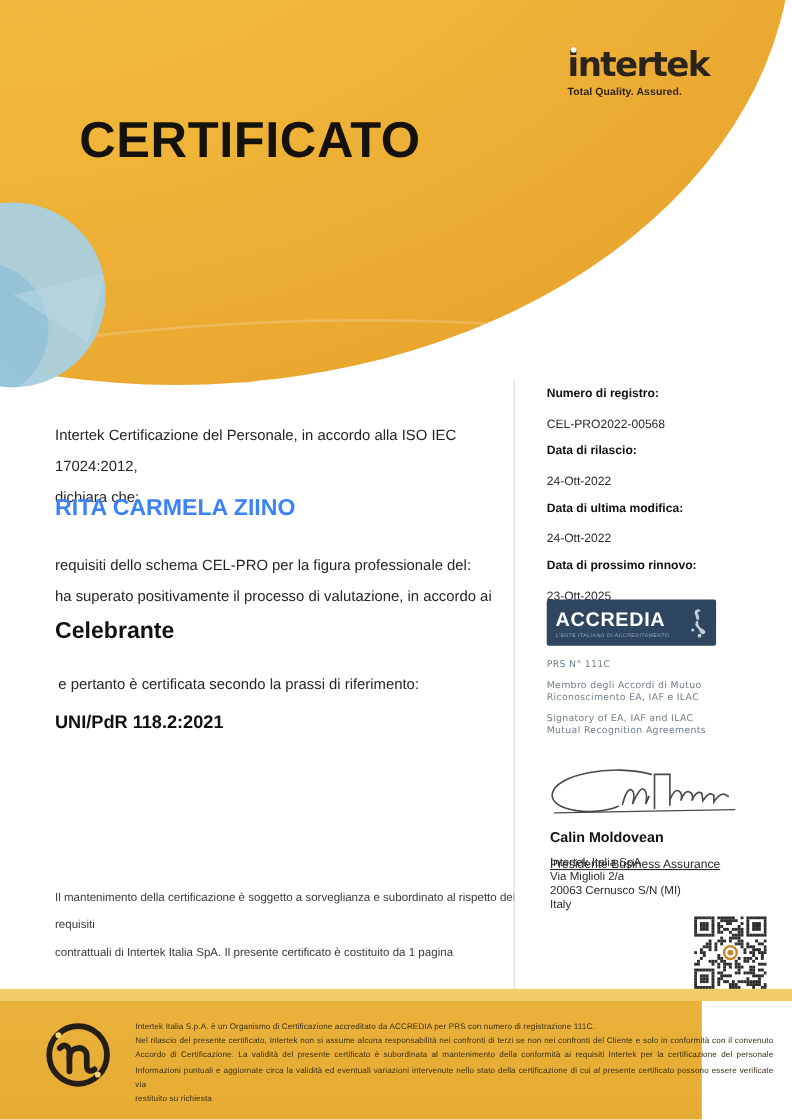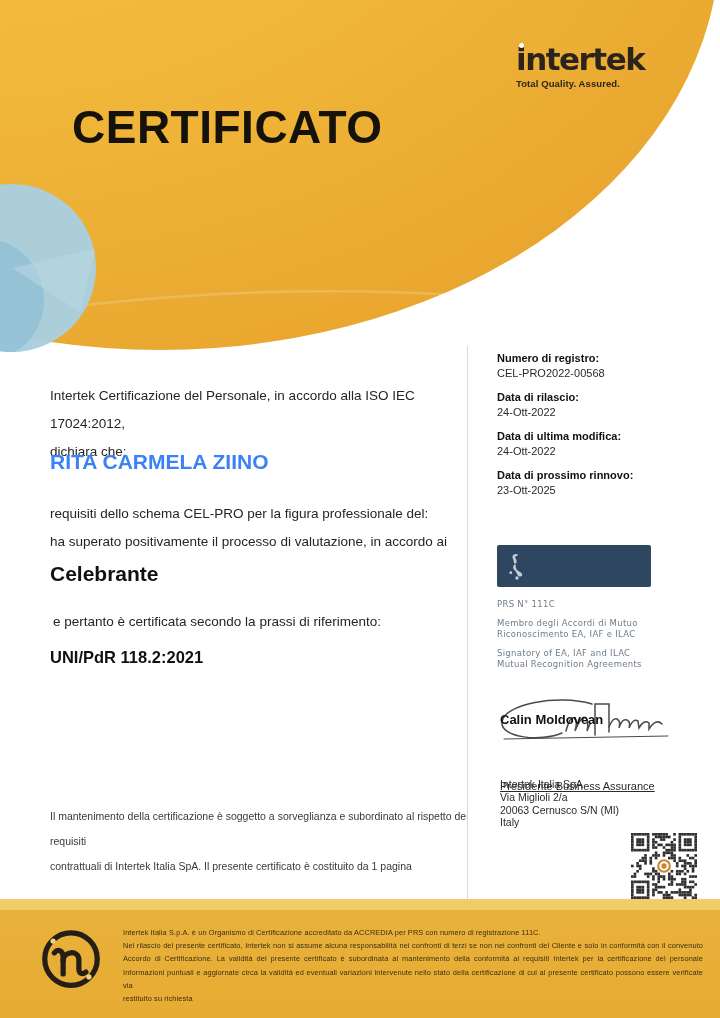--- a/index.html
+++ b/index.html
@@ -21,39 +21,39 @@
   .profession{position:absolute;left:50px;top:562px;font-size:21px;font-weight:800;color:#111;}
   .reference-intro{position:absolute;left:53px;top:614px;font-size:13.5px;color:#252525;}
   .reference-standard{position:absolute;left:50px;top:648px;font-size:16.5px;font-weight:800;color:#111;}
   .legal{position:absolute;left:50px;top:804px;width:432px;font-size:10.5px;line-height:25px;color:#3a3a3a;}
   
   .divider{position:absolute;left:467px;top:346px;width:1px;height:554px;background:#d9d9d9;}
   
   .sidebar{position:absolute;left:497px;top:352px;width:205px;}
   .reg-group{margin-bottom:11px;}
   .reg-label{font-size:11px;font-weight:700;color:#111;line-height:13px;}
-  .reg-value{font-size:11px;color:#2a2a2a;line-height:13px;margin-top:2px;}
+  .reg-value{font-size:11px;color:#2a2a2a;line-height:13px;margin-top:15px;}
   .accredia-box{position:absolute;left:497px;top:545px;width:154px;height:42px;background:#2e4660;
                 border-radius:2px;box-sizing:border-box;padding:5px 6px 3px 8px;display:flex;align-items:center;}
   .accredia-txt{flex:1;}
   .accredia-name{color:#ffffff;font-size:18px;font-weight:700;letter-spacing:0.6px;line-height:19px;}
   .accredia-sub{color:#96abc2;font-size:4.6px;letter-spacing:0.5px;margin-top:2px;white-space:nowrap;}
   .italy{width:19px;height:28px;margin-left:2px;flex:none;}
   .prs-block{position:absolute;left:497px;top:599px;width:200px;
              font-family:"DejaVu Sans",sans-serif;font-size:8.5px;line-height:11.5px;
              color:#6f7d89;letter-spacing:0.3px;}
   .prs-block .grp{margin-bottom:7px;}
   .signature-svg{position:absolute;left:496px;top:697px;width:178px;height:52px;}
-  .signer-name{position:absolute;left:500px;top:712px;font-size:13px;font-weight:800;color:#111;}
+  .signer-name{position:absolute;left:500px;top:753px;font-size:13px;font-weight:800;color:#111;}
   .signer-title{position:absolute;left:500px;top:780px;font-size:11px;color:#2a2a2a;text-decoration:underline;}
   .address{position:absolute;left:500px;top:778px;font-size:10.5px;line-height:12.8px;color:#2a2a2a;}
   .qr{position:absolute;left:631px;top:833px;width:66px;height:66px;}
   
   .footer-strip{position:absolute;left:0;top:899px;width:720px;height:11px;background:#f2cc66;}
-  .footer{position:absolute;left:0;top:910px;width:720px;height:108px;
+  .footer{position:absolute;left:0;top:910px;width:638px;height:108px;
           background:linear-gradient(#e9b23c,#e6ab32);}
   .footer-logo{position:absolute;left:36px;top:14px;width:70px;height:70px;}
   .footer-text{position:absolute;left:123px;top:16px;width:580px;font-size:7.4px;line-height:13.2px;
                color:#3a2e14;letter-spacing:0.1px;}
   .footer-text .just{text-align:justify;text-align-last:justify;}
   .email-link{color:#3f5fae;text-decoration:underline;cursor:pointer;}
 </style>
 </head>
 <body>
 
@@ -125,20 +125,24 @@
       <div class="reg-label">Data di ultima modifica:</div>
       <div class="reg-value">24-Ott-2022</div>
     </div>
     <div class="reg-group">
       <div class="reg-label">Data di prossimo rinnovo:</div>
       <div class="reg-value">23-Ott-2025</div>
     </div>
   </div>
 
   <div class="accredia-box">
+    <div class="accredia-txt">
+      <div class="accredia-name">ACCREDIA</div>
+      <div class="accredia-sub">L'ENTE ITALIANO DI ACCREDITAMENTO</div>
+    </div>
     <svg class="italy" viewBox="0 0 20 28" aria-hidden="true">
       <path d="M9 1 C6.5 1.5 6 3 7 5 C8 7.5 8.6 10 8.4 12.5 C8.2 15.5 9.5 18 12.5 19.5 C14.8 20.6 16 22.2 14.6 23 C13.2 23.8 11.6 22.4 11.2 20.8 C10.8 19.2 9.4 17.6 8 16.4 C6.6 15.2 7.4 13 8.6 11 C9.6 9.2 9.2 6.4 8 4.6 C7.2 3.4 8.4 1.8 10.6 1.4 Z" fill="#c3cdd9" stroke="#c3cdd9" stroke-width="1.6" stroke-linejoin="round"></path>
       <circle cx="10.5" cy="25.5" r="1.8" fill="#c3cdd9"></circle>
       <circle cx="4" cy="20" r="1.5" fill="#c3cdd9"></circle>
       <path d="M2 9 Q9 13 17 8" stroke="#2e4660" stroke-width="1.1" fill="none"></path>
     </svg>
   </div>
 
   <div class="prs-block">
     <div class="grp">PRS N° 111C</div>

